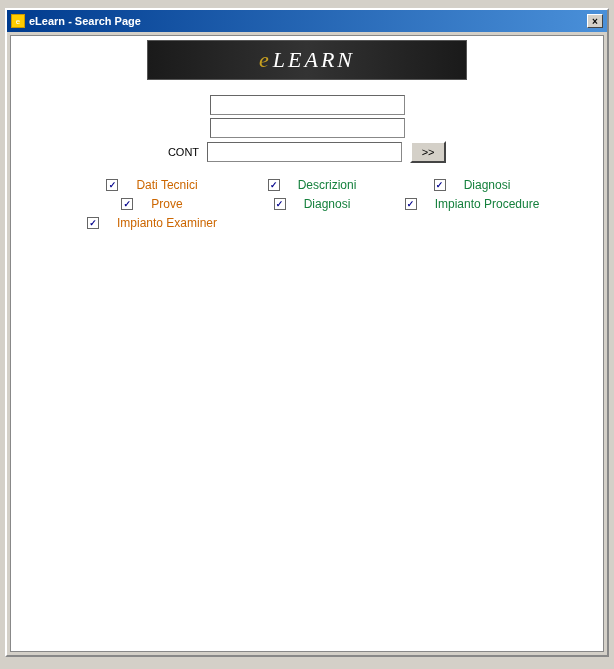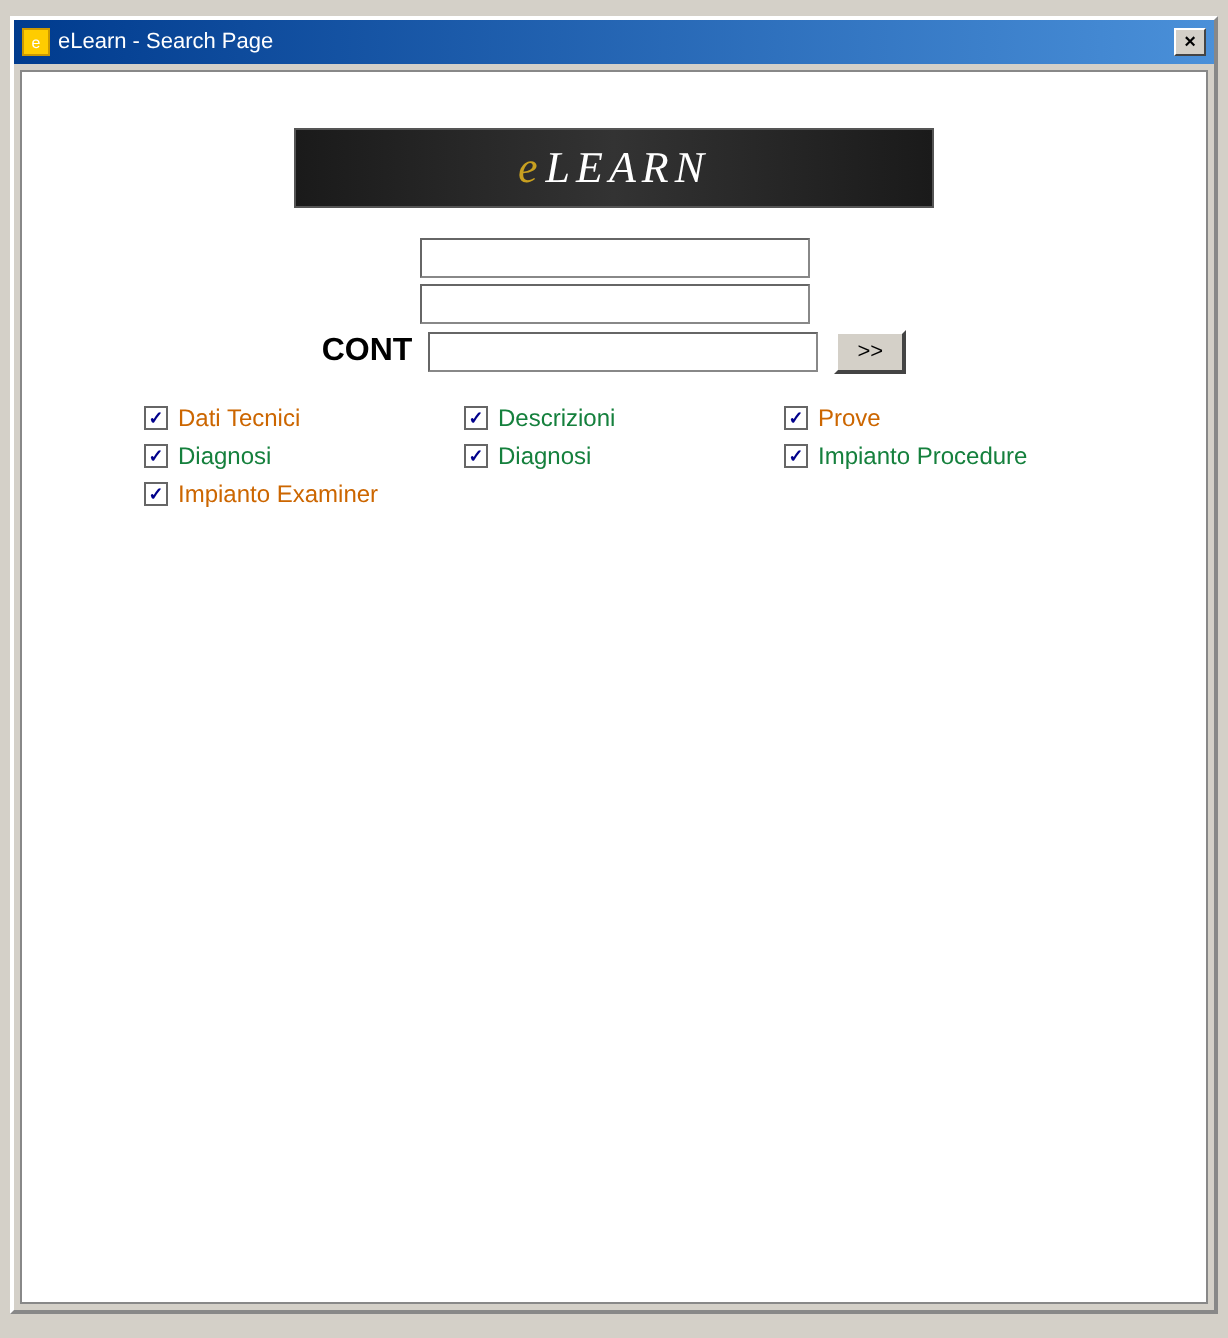--- a/index.html
+++ b/index.html
@@ -48,21 +48,21 @@
       background: #ffcc00;
       border: 1px solid #cc9900;
       font-size: 8px;
       display: flex;
       align-items: center;
       justify-content: center;
     }
 
     .title-text {
       font-size: 11px;
-      font-weight: normal;
+      font-weight: bold;
       color: white;
     }
 
     .close-btn {
       width: 16px;
       height: 14px;
       background: #d4d0c8;
       border: 1px solid;
       border-top-color: #fff;
       border-left-color: #fff;
@@ -77,21 +77,21 @@
       color: #000;
     }
 
     .window-content {
       background: white;
       flex: 1;
       margin: 3px;
       display: flex;
       flex-direction: column;
       align-items: center;
-      padding: 28px;
+      padding: 4px;
       border: 1px solid #888;
     }
 
     .logo-container {
       width: 320px;
       height: 40px;
       background: linear-gradient(to right, #1a1a1a, #333, #1a1a1a);
       display: flex;
       align-items: center;
       justify-content: center;
@@ -123,23 +123,23 @@
 
     .cont-row {
       display: flex;
       align-items: center;
       width: 100%;
       justify-content: center;
       gap: 8px;
     }
 
     .cont-label {
-      font-size: 16px;
+      font-size: 11px;
       color: #000;
-      font-weight: bold;
+      font-weight: normal;
     }
 
     .search-btn {
       width: 36px;
       height: 22px;
       background: #d4d0c8;
       border: 2px solid;
       border-top-color: #fff;
       border-left-color: #fff;
       border-right-color: #444;
@@ -155,21 +155,22 @@
       display: grid;
       grid-template-columns: 160px 160px 160px;
       gap: 5px 0;
       width: 480px;
       margin-left: 10px;
     }
 
     .checkbox-item {
       display: flex;
       align-items: center;
-      gap: 5px;
+      gap: 18px;
+      justify-content: center;
     }
 
     .cb {
       width: 12px;
       height: 12px;
       border: 1px solid #666;
       background: white;
       display: flex;
       align-items: center;
       justify-content: center;
@@ -240,26 +241,26 @@
         <span class="cb-label">Dati Tecnici</span>
       </div>
 
       <div class="checkbox-item">
         <div class="cb"></div>
         <span class="cb-label link">Descrizioni</span>
       </div>
 
       <div class="checkbox-item">
         <div class="cb"></div>
+        <span class="cb-label link">Diagnosi</span>
+      </div>
+
+      <div class="checkbox-item">
+        <div class="cb"></div>
         <span class="cb-label">Prove</span>
-      </div>
-
-      <div class="checkbox-item">
-        <div class="cb"></div>
-        <span class="cb-label link">Diagnosi</span>
       </div>
 
       <div class="checkbox-item">
         <div class="cb"></div>
         <span class="cb-label link">Diagnosi</span>
       </div>
 
       <div class="checkbox-item">
         <div class="cb"></div>
         <span class="cb-label link">Impianto Procedure</span>

